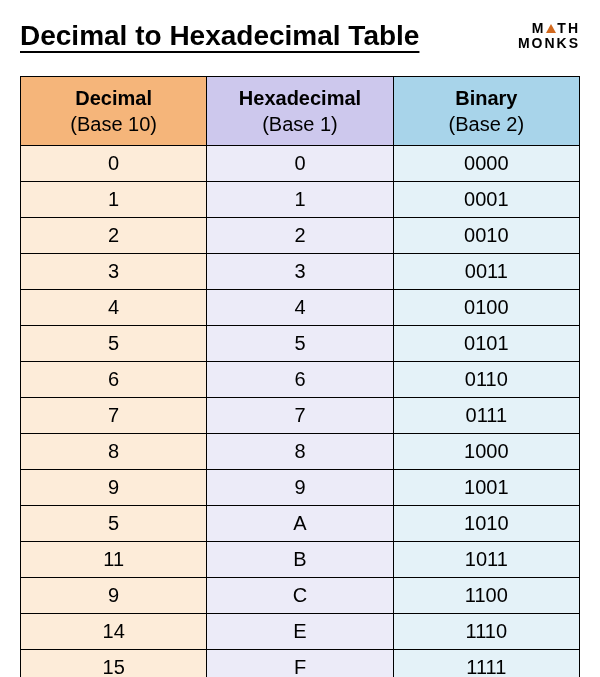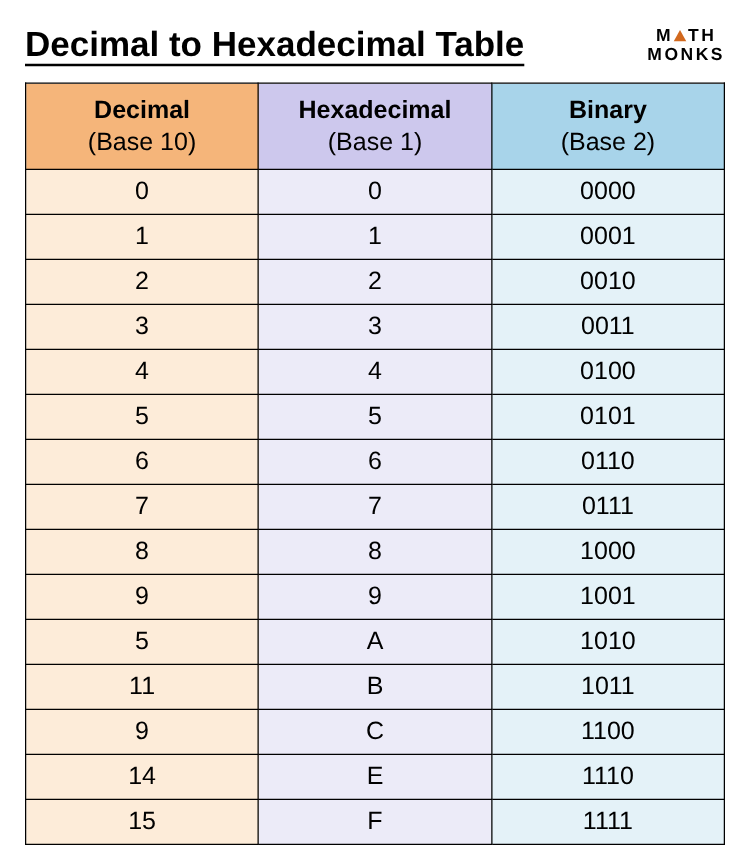--- a/index.html
+++ b/index.html
@@ -6,35 +6,35 @@
     body {
       font-family: Arial, Helvetica, sans-serif;
       background: #fff;
       padding: 20px;
       width: 600px;
     }
     .header-row {
       display: flex;
       justify-content: space-between;
       align-items: center;
-      margin-bottom: 14px;
+      margin-bottom: 24px;
       gap: 36px;
     }
     .title {
       font-size: 28px;
       font-weight: bold;
       text-decoration: underline;
       text-underline-offset: 6px;
     }
     .logo {
       font-size: 14px;
       font-weight: bold;
       letter-spacing: 2px;
       line-height: 1.1;
-      text-align: center;
+      text-align: right;
     }
     .logo .top { display: block; }
     .logo .bottom { display: block; }
     .logo .tri {
       display: inline-block;
       width: 0; height: 0;
       border-left: 5px solid transparent;
       border-right: 5px solid transparent;
       border-bottom: 9px solid #d2691e;
       vertical-align: baseline;

